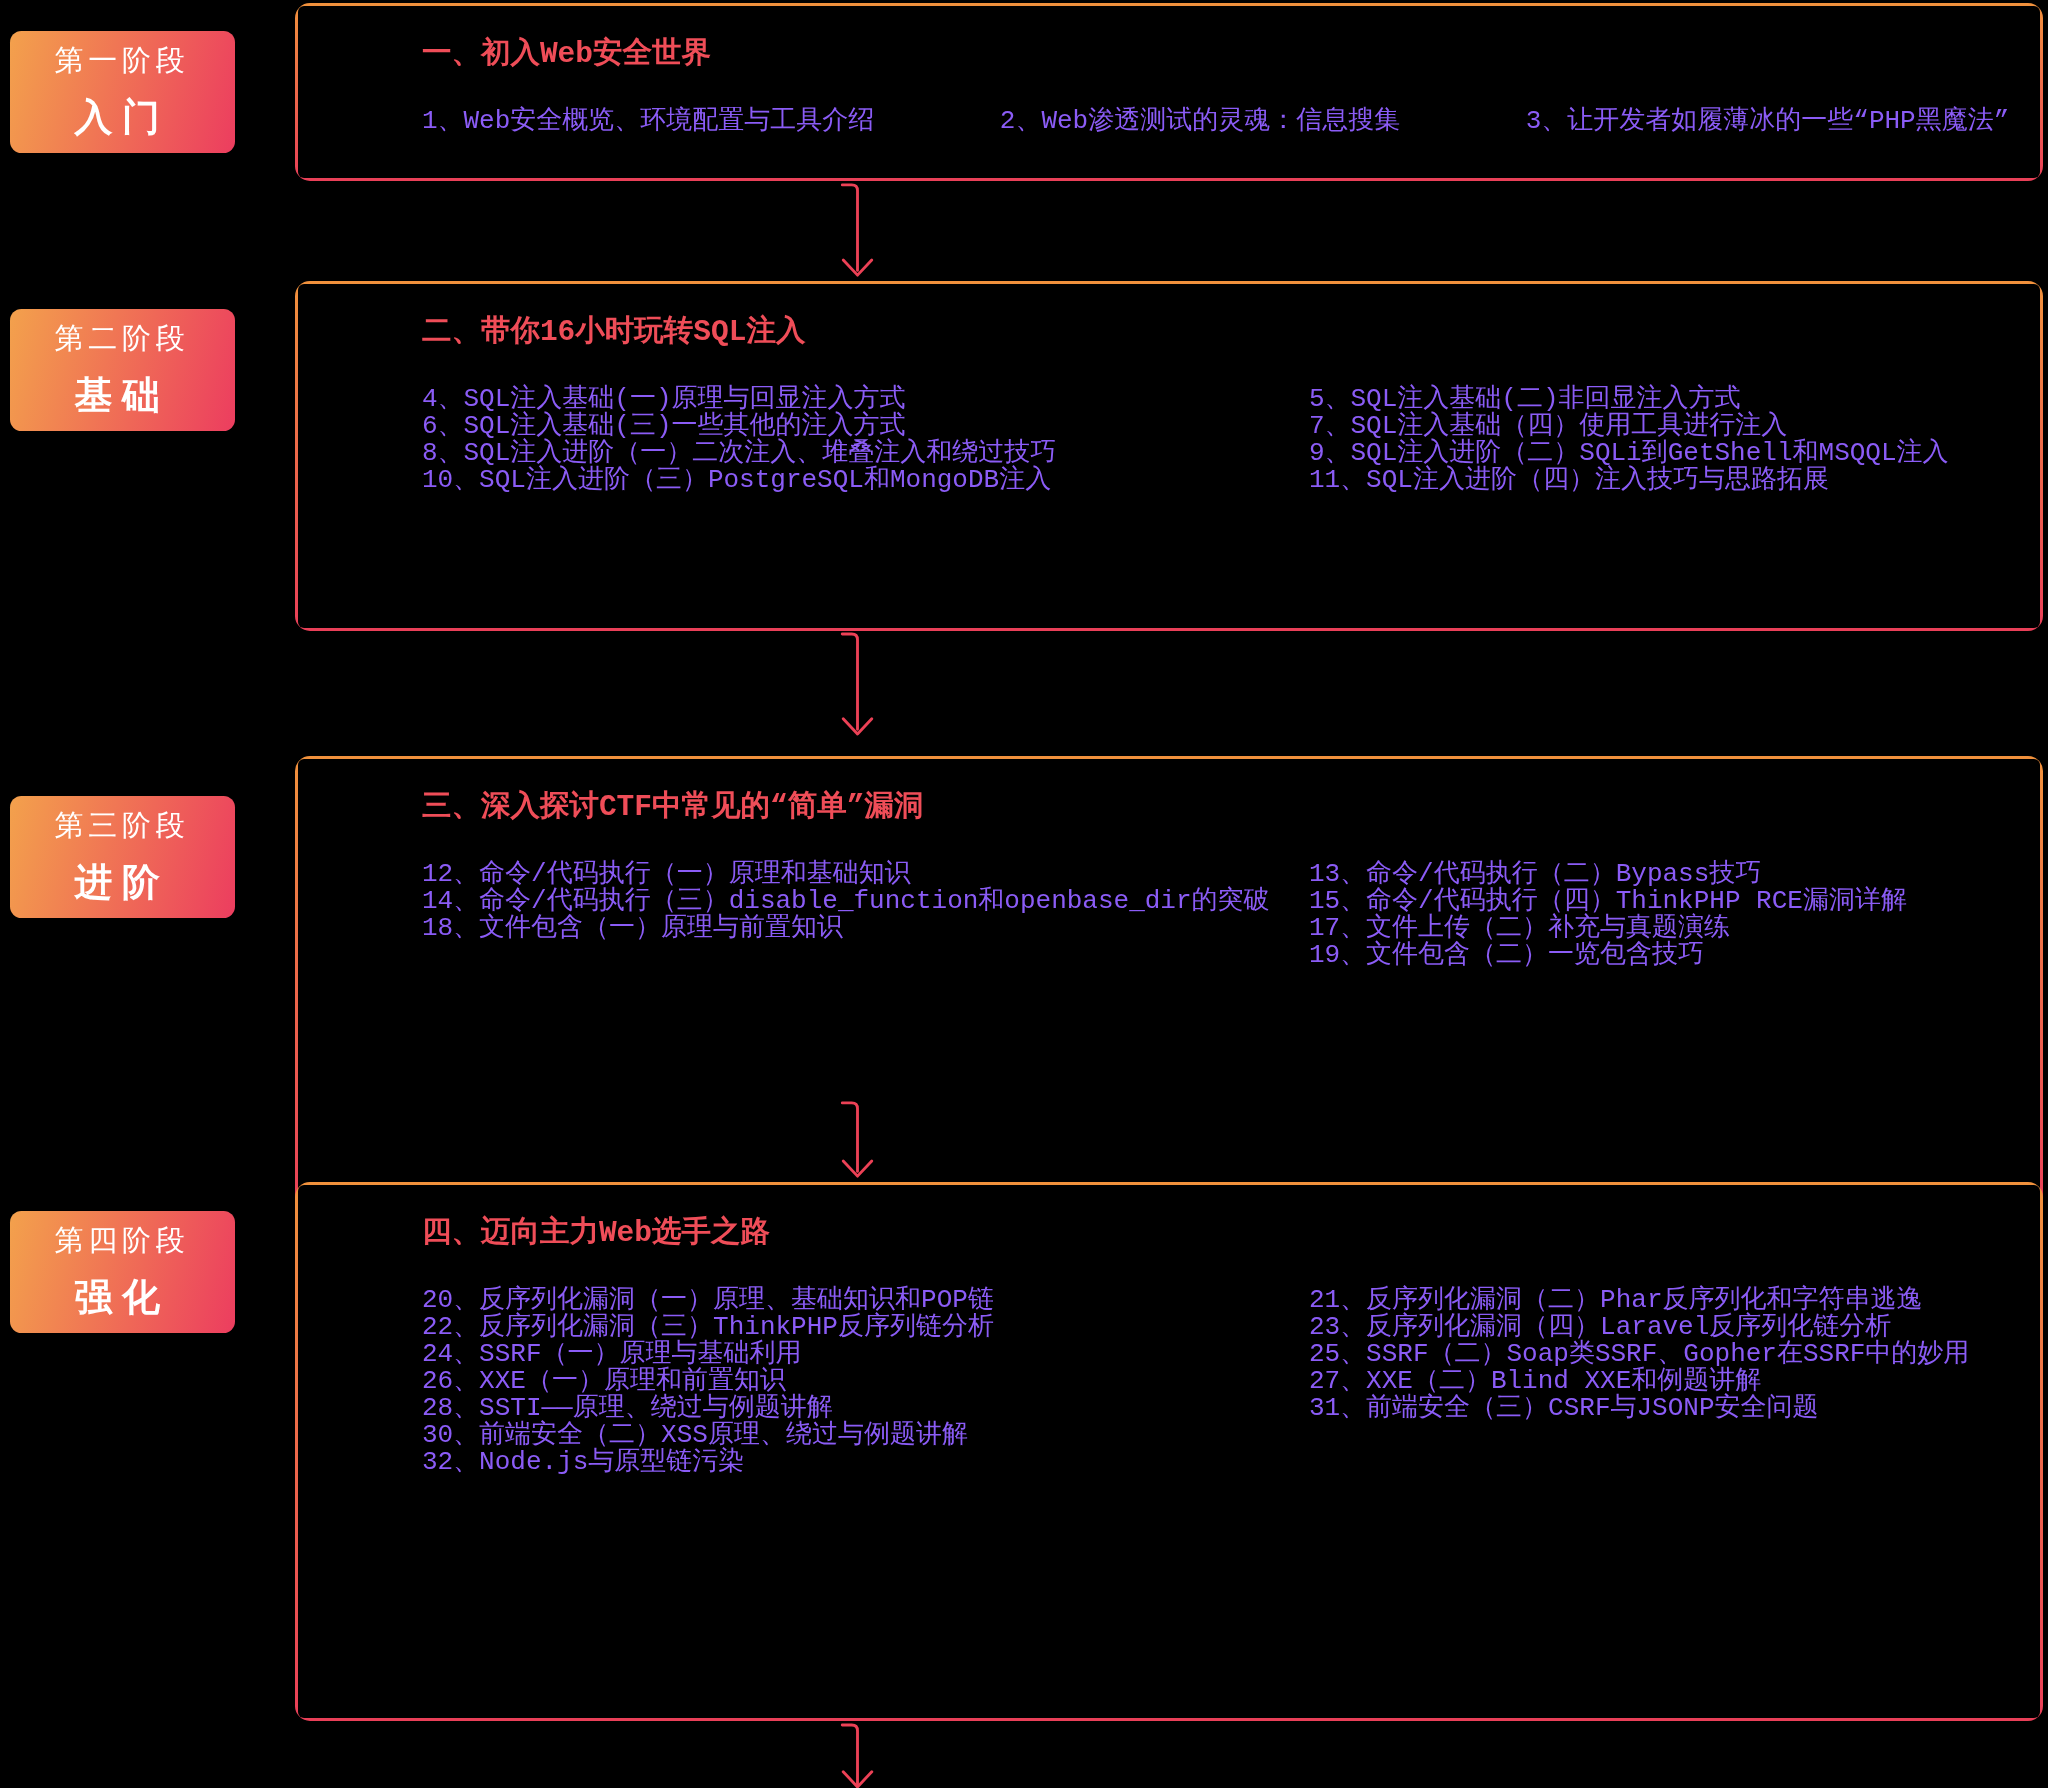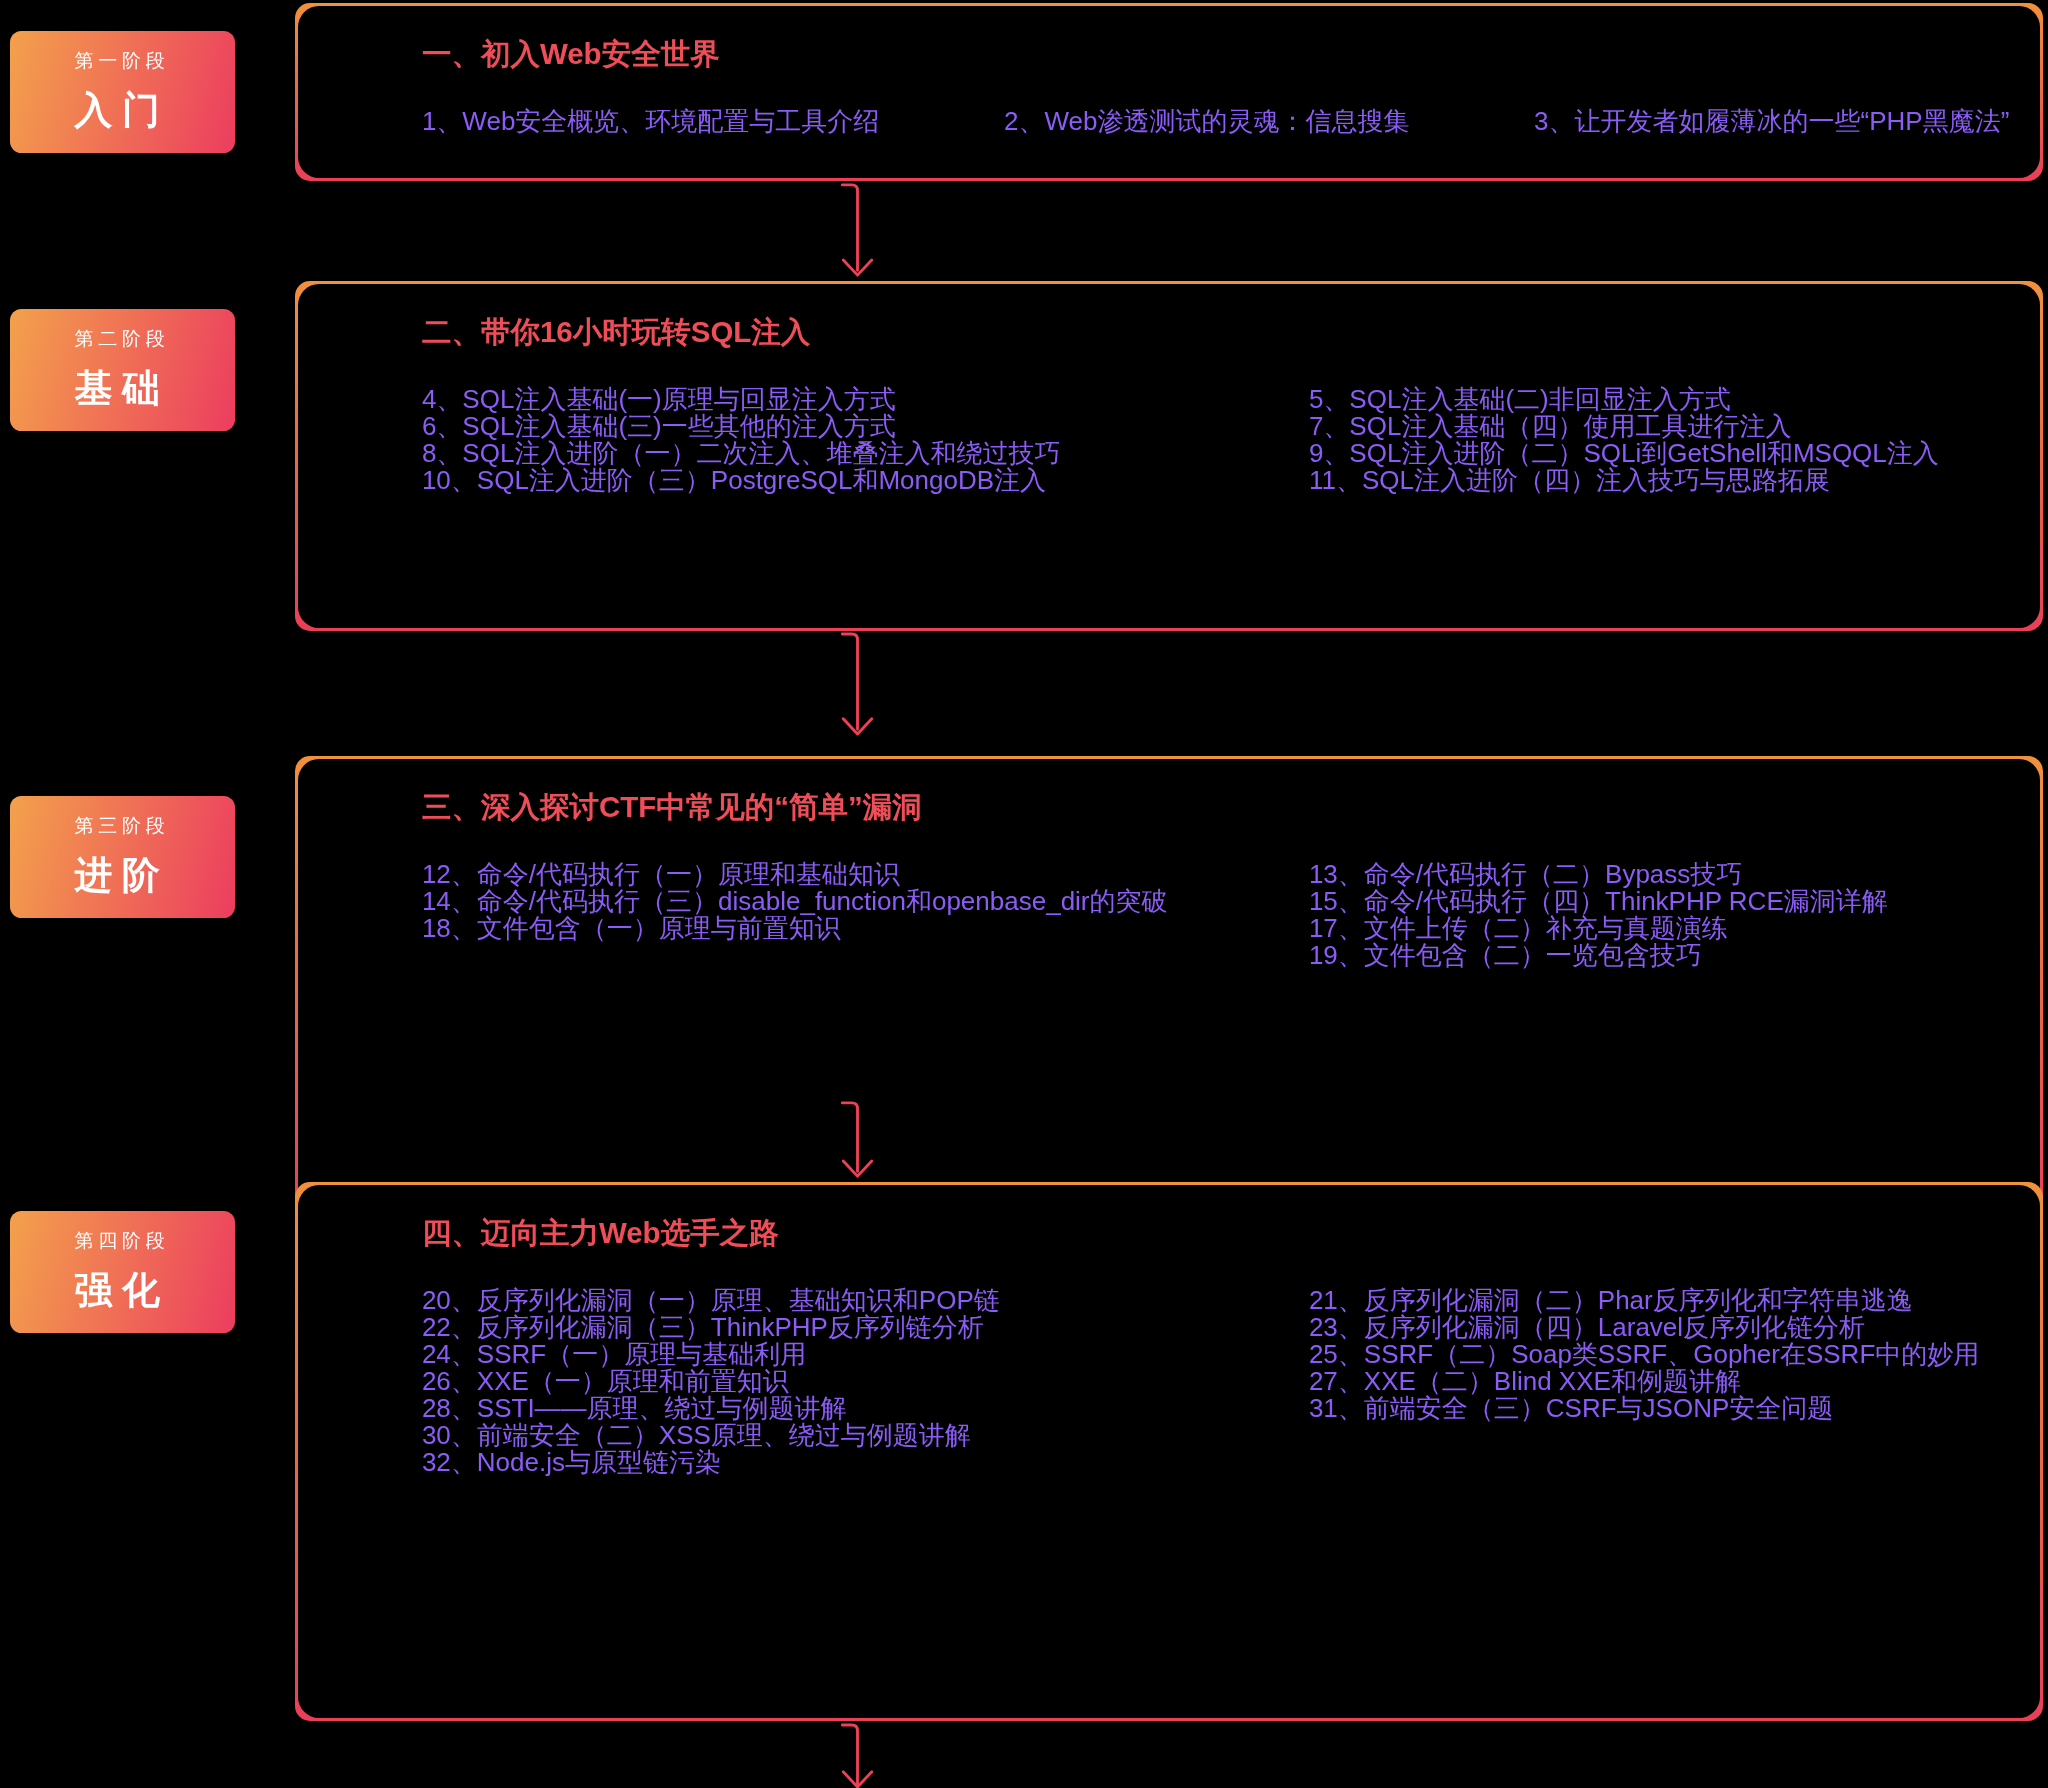--- a/index.html
+++ b/index.html
@@ -6,31 +6,31 @@
   body{
     width:2049px;height:1788px;position:relative;overflow:hidden;
     font-family:"Liberation Sans","DejaVu Sans",sans-serif;
   }
   
   .badge{
     position:absolute;left:9.5px;width:225px;height:122px;border-radius:11.4px;
     background:linear-gradient(104deg,#F3A14C 0%,#EC3D5F 100%);
     color:#fff;display:flex;flex-direction:column;align-items:center;justify-content:center;gap:11.4px;
   }
-  .badge-label{font-size:19px;letter-spacing:4.8px;}
+  .badge-label{font-size:29px;letter-spacing:4.8px;}
   .badge-name{font-size:38px;font-weight:700;letter-spacing:9.5px;}
   
   .panel{
     position:absolute;left:295px;width:1748px;box-sizing:border-box;
     padding:2.9px;border-radius:15px;
     background:linear-gradient(180deg,#F0913C 0%,#E93F58 100%);
   }
   .panel-inner{
     background:#000;width:100%;height:100%;box-sizing:border-box;
-    border-radius:21px;padding:32px 27px 14px 124px;overflow:hidden;
+    border-radius:6px;padding:32px 27px 14px 124px;overflow:hidden;font-family:Liberation Mono, monospace;
   }
   .panel-title{
     font-size:29.5px;line-height:32px;font-weight:700;color:#EF4D58;white-space:nowrap;
   }
   .row3{display:flex;justify-content:space-between;margin-top:38px;padding-right:3.8px;}
   .cols{display:flex;margin-top:38px;}
   .col{display:flex;flex-direction:column;}
   .col-left{width:887px;flex:none;}
   .item{font-size:26px;line-height:27px;color:#8b5cf6;white-space:nowrap;}
   

